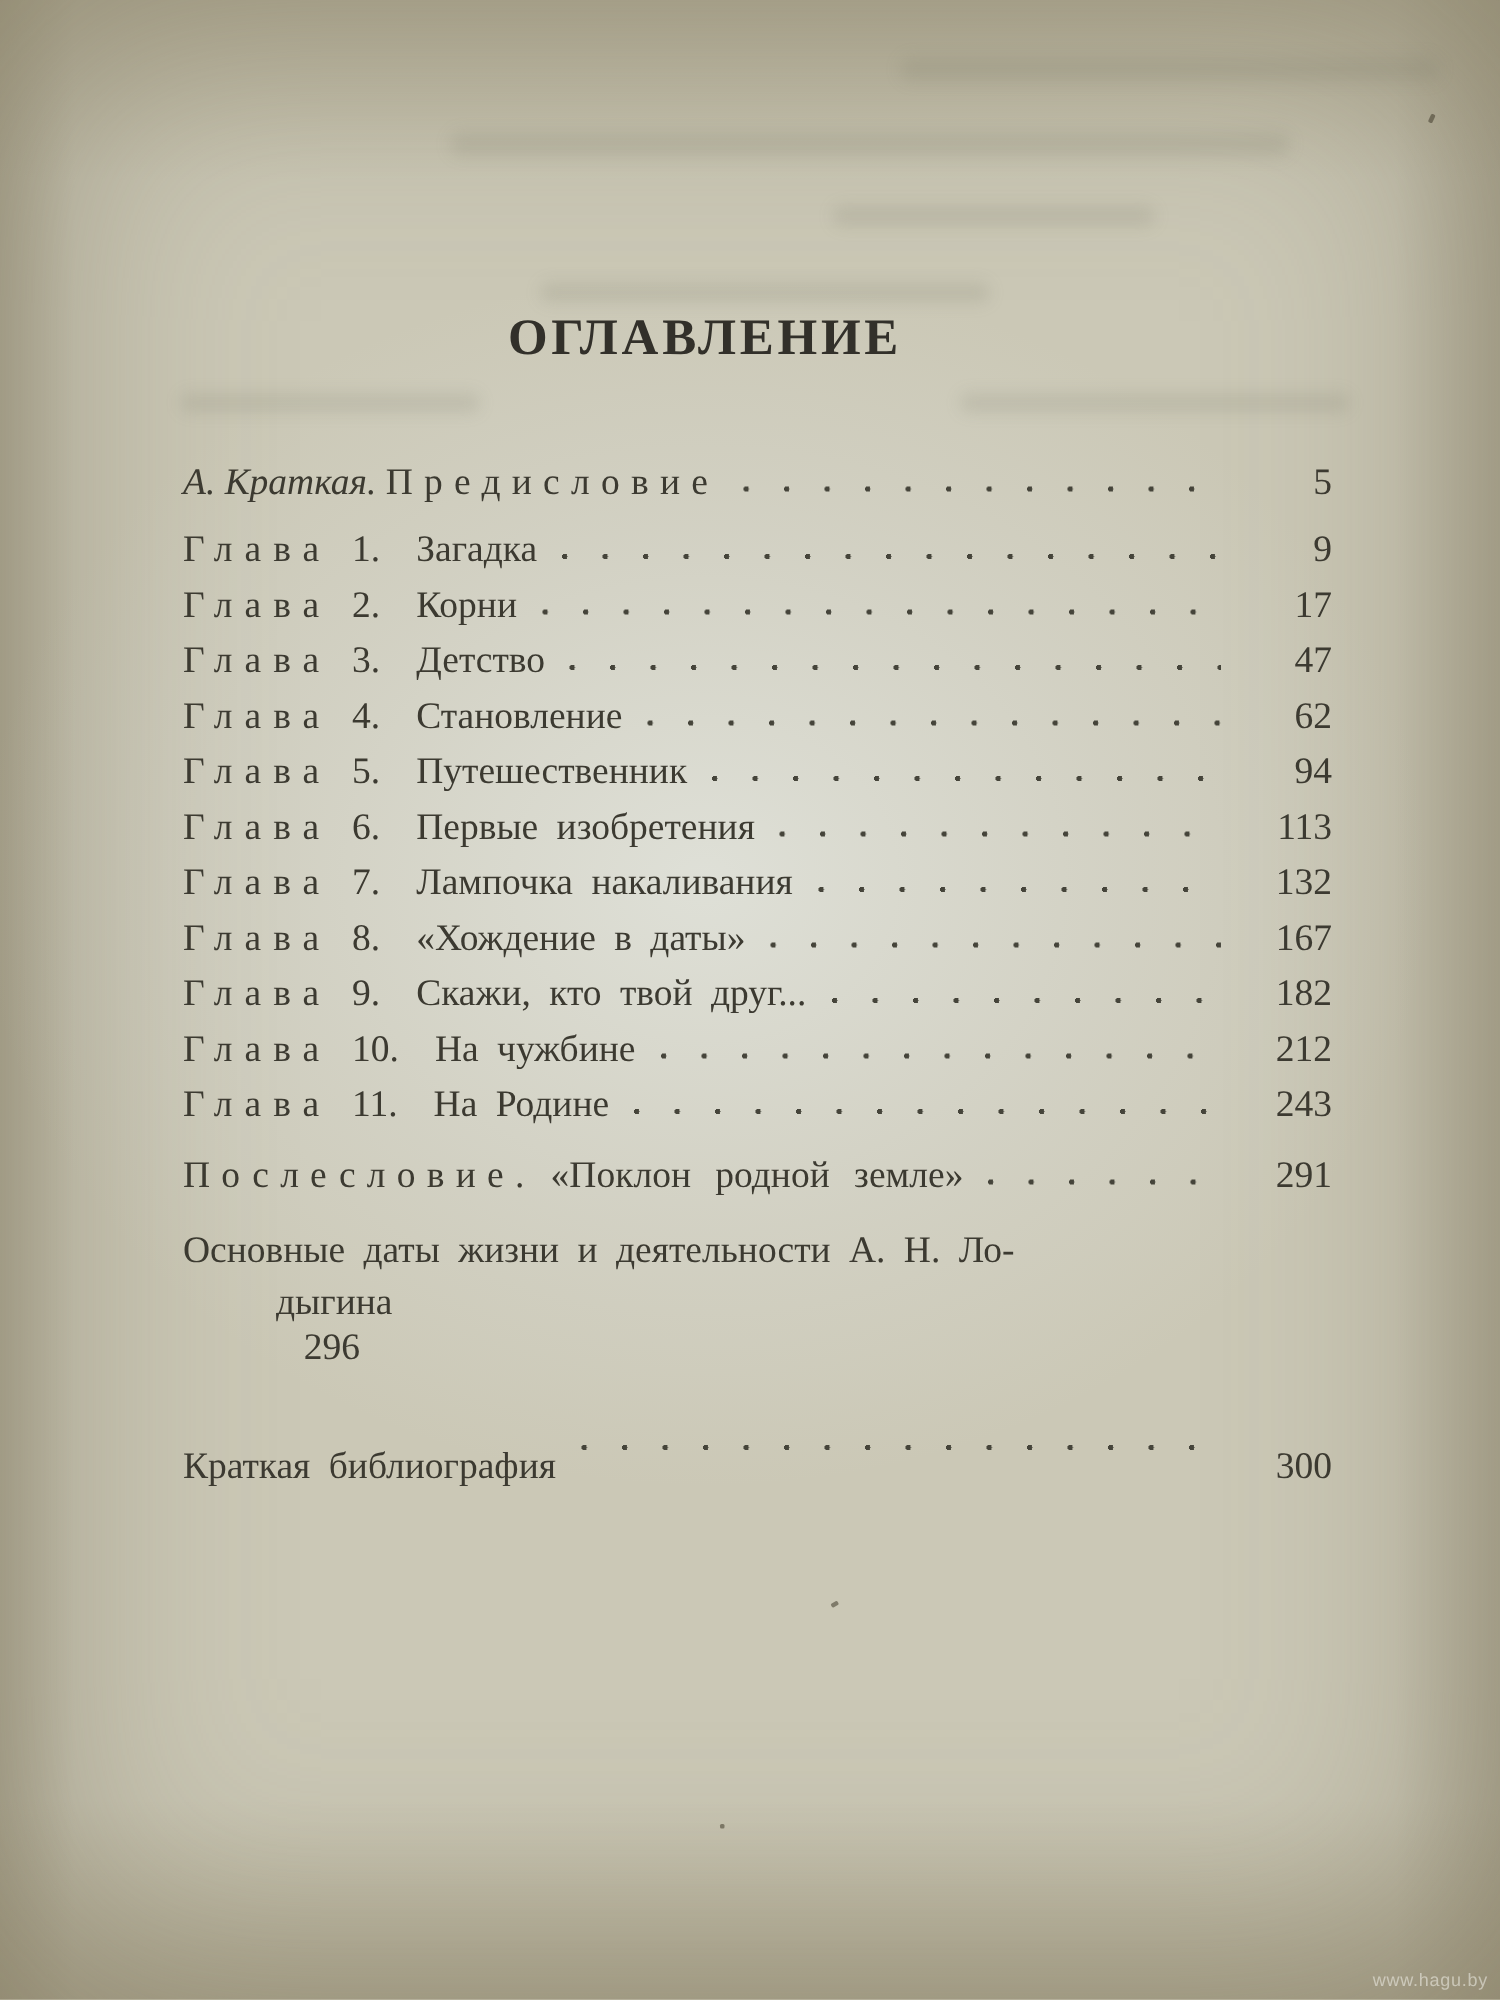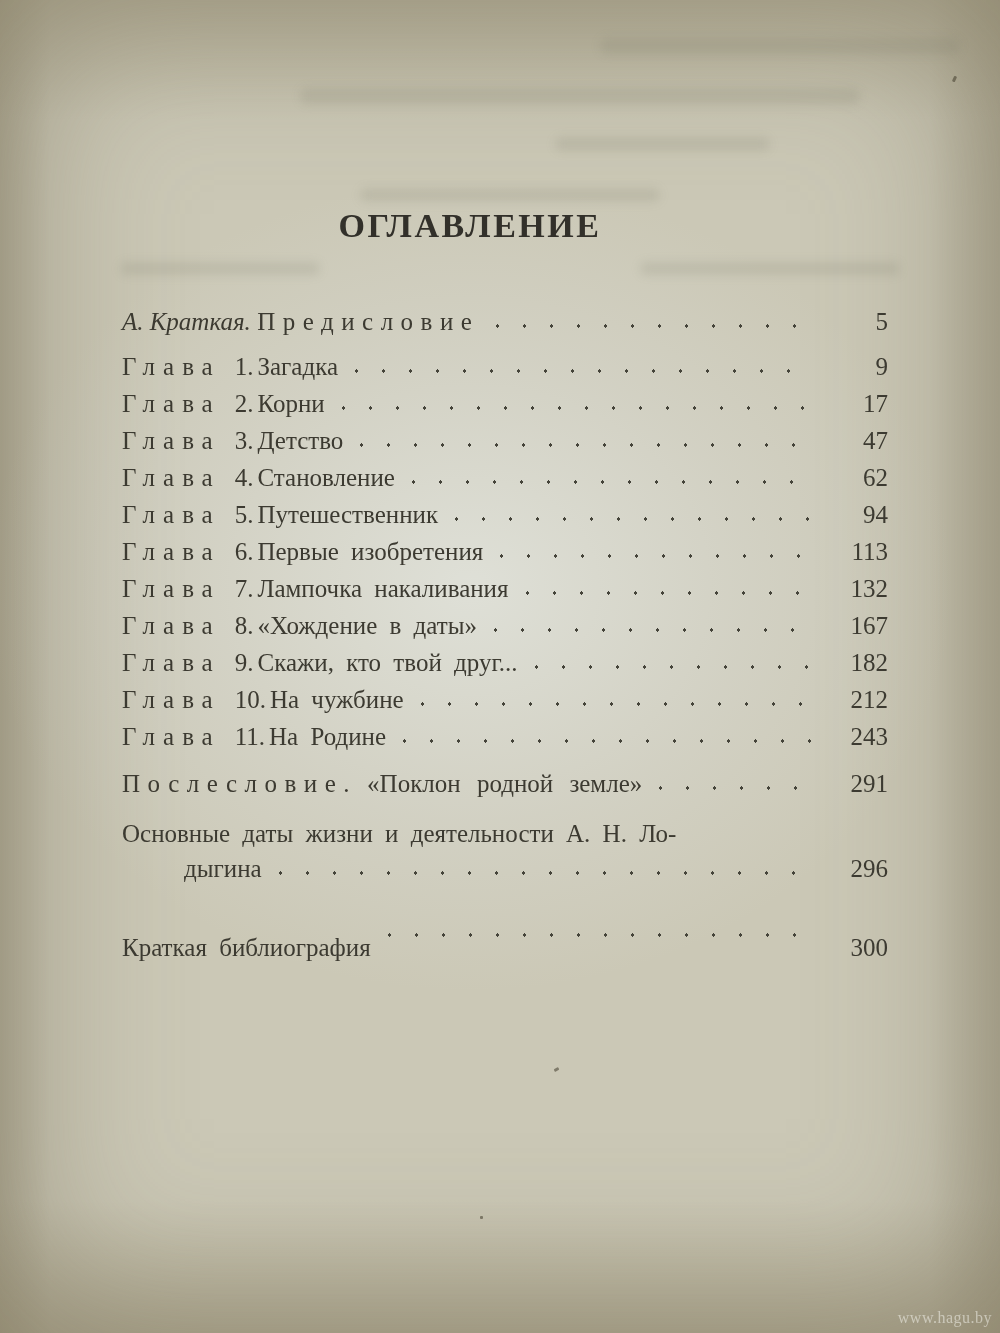--- a/index.html
+++ b/index.html
@@ -53,32 +53,32 @@
     background-size: 27px 6px;
     background-position: left center;
     background-repeat: repeat-x;
     transform: translateY(4px);
   }
   .pagenum { min-width: 56px; text-align: right; white-space: nowrap; }
   .author { font-style: italic; }
   .spaced { letter-spacing: 0.30em; }
   .chapter-word { letter-spacing: 0.32em; }
   .chapter-num { margin-left: 14px; }
-  .chapter-name { margin-left: 4px; word-spacing: 6px; }
+  .chapter-name { margin-left: 24px; word-spacing: 6px; }
   .wide-words { word-spacing: 10px; margin-left: 10px; }
   .mt-afterword { margin-top: 17px; }
   .mt-block { margin-top: 20px; }
   .mt-biblio { margin-top: 15px; }
   .preface-row { margin-bottom: 15px; }
   .dates-line1 { word-spacing: 6px; margin-top: 20px; }
   .dates-line2-indent { margin-left: 62px; }
   .watermark {
     position: absolute; right: 8px; bottom: 6px;
-    font-family: Liberation Serif, serif;
-    font-size: 16px;
+    font-family: Liberation Sans, sans-serif;
+    font-size: 12px;
     color: rgba(250,250,244,0.5);
     letter-spacing: 0.5px;
     pointer-events: none;
   }
 </style>
 </head>
 <body>
 
 <main>
   <div class="vignette"></div>
@@ -160,21 +160,21 @@
 
     <div class="row mt-afterword">
       <span><span class="spaced">Послесловие.</span><span class="wide-words">«Поклон родной земле»</span></span>
       <span class="leader"></span>
       <span class="pagenum">291</span>
     </div>
 
 
     <div>
       <div class="dates-line1">Основные даты жизни и деятельности А. Н. Ло-</div>
-      <div class="row" style="margin-top:5px;">
+      <div class="row" style="margin-top:5px;flex-direction:column;">
         <span class="dates-line2-indent">дыгина</span>
         <span class="leader"></span>
         <span class="pagenum">296</span>
       </div>
     </div>
 
     <div class="row mt-biblio">
       <span class="chapter-name" style="margin-left:0;margin-top:34px;">Краткая библиография</span>
       <span class="leader"></span>
       <span class="pagenum">300</span>

